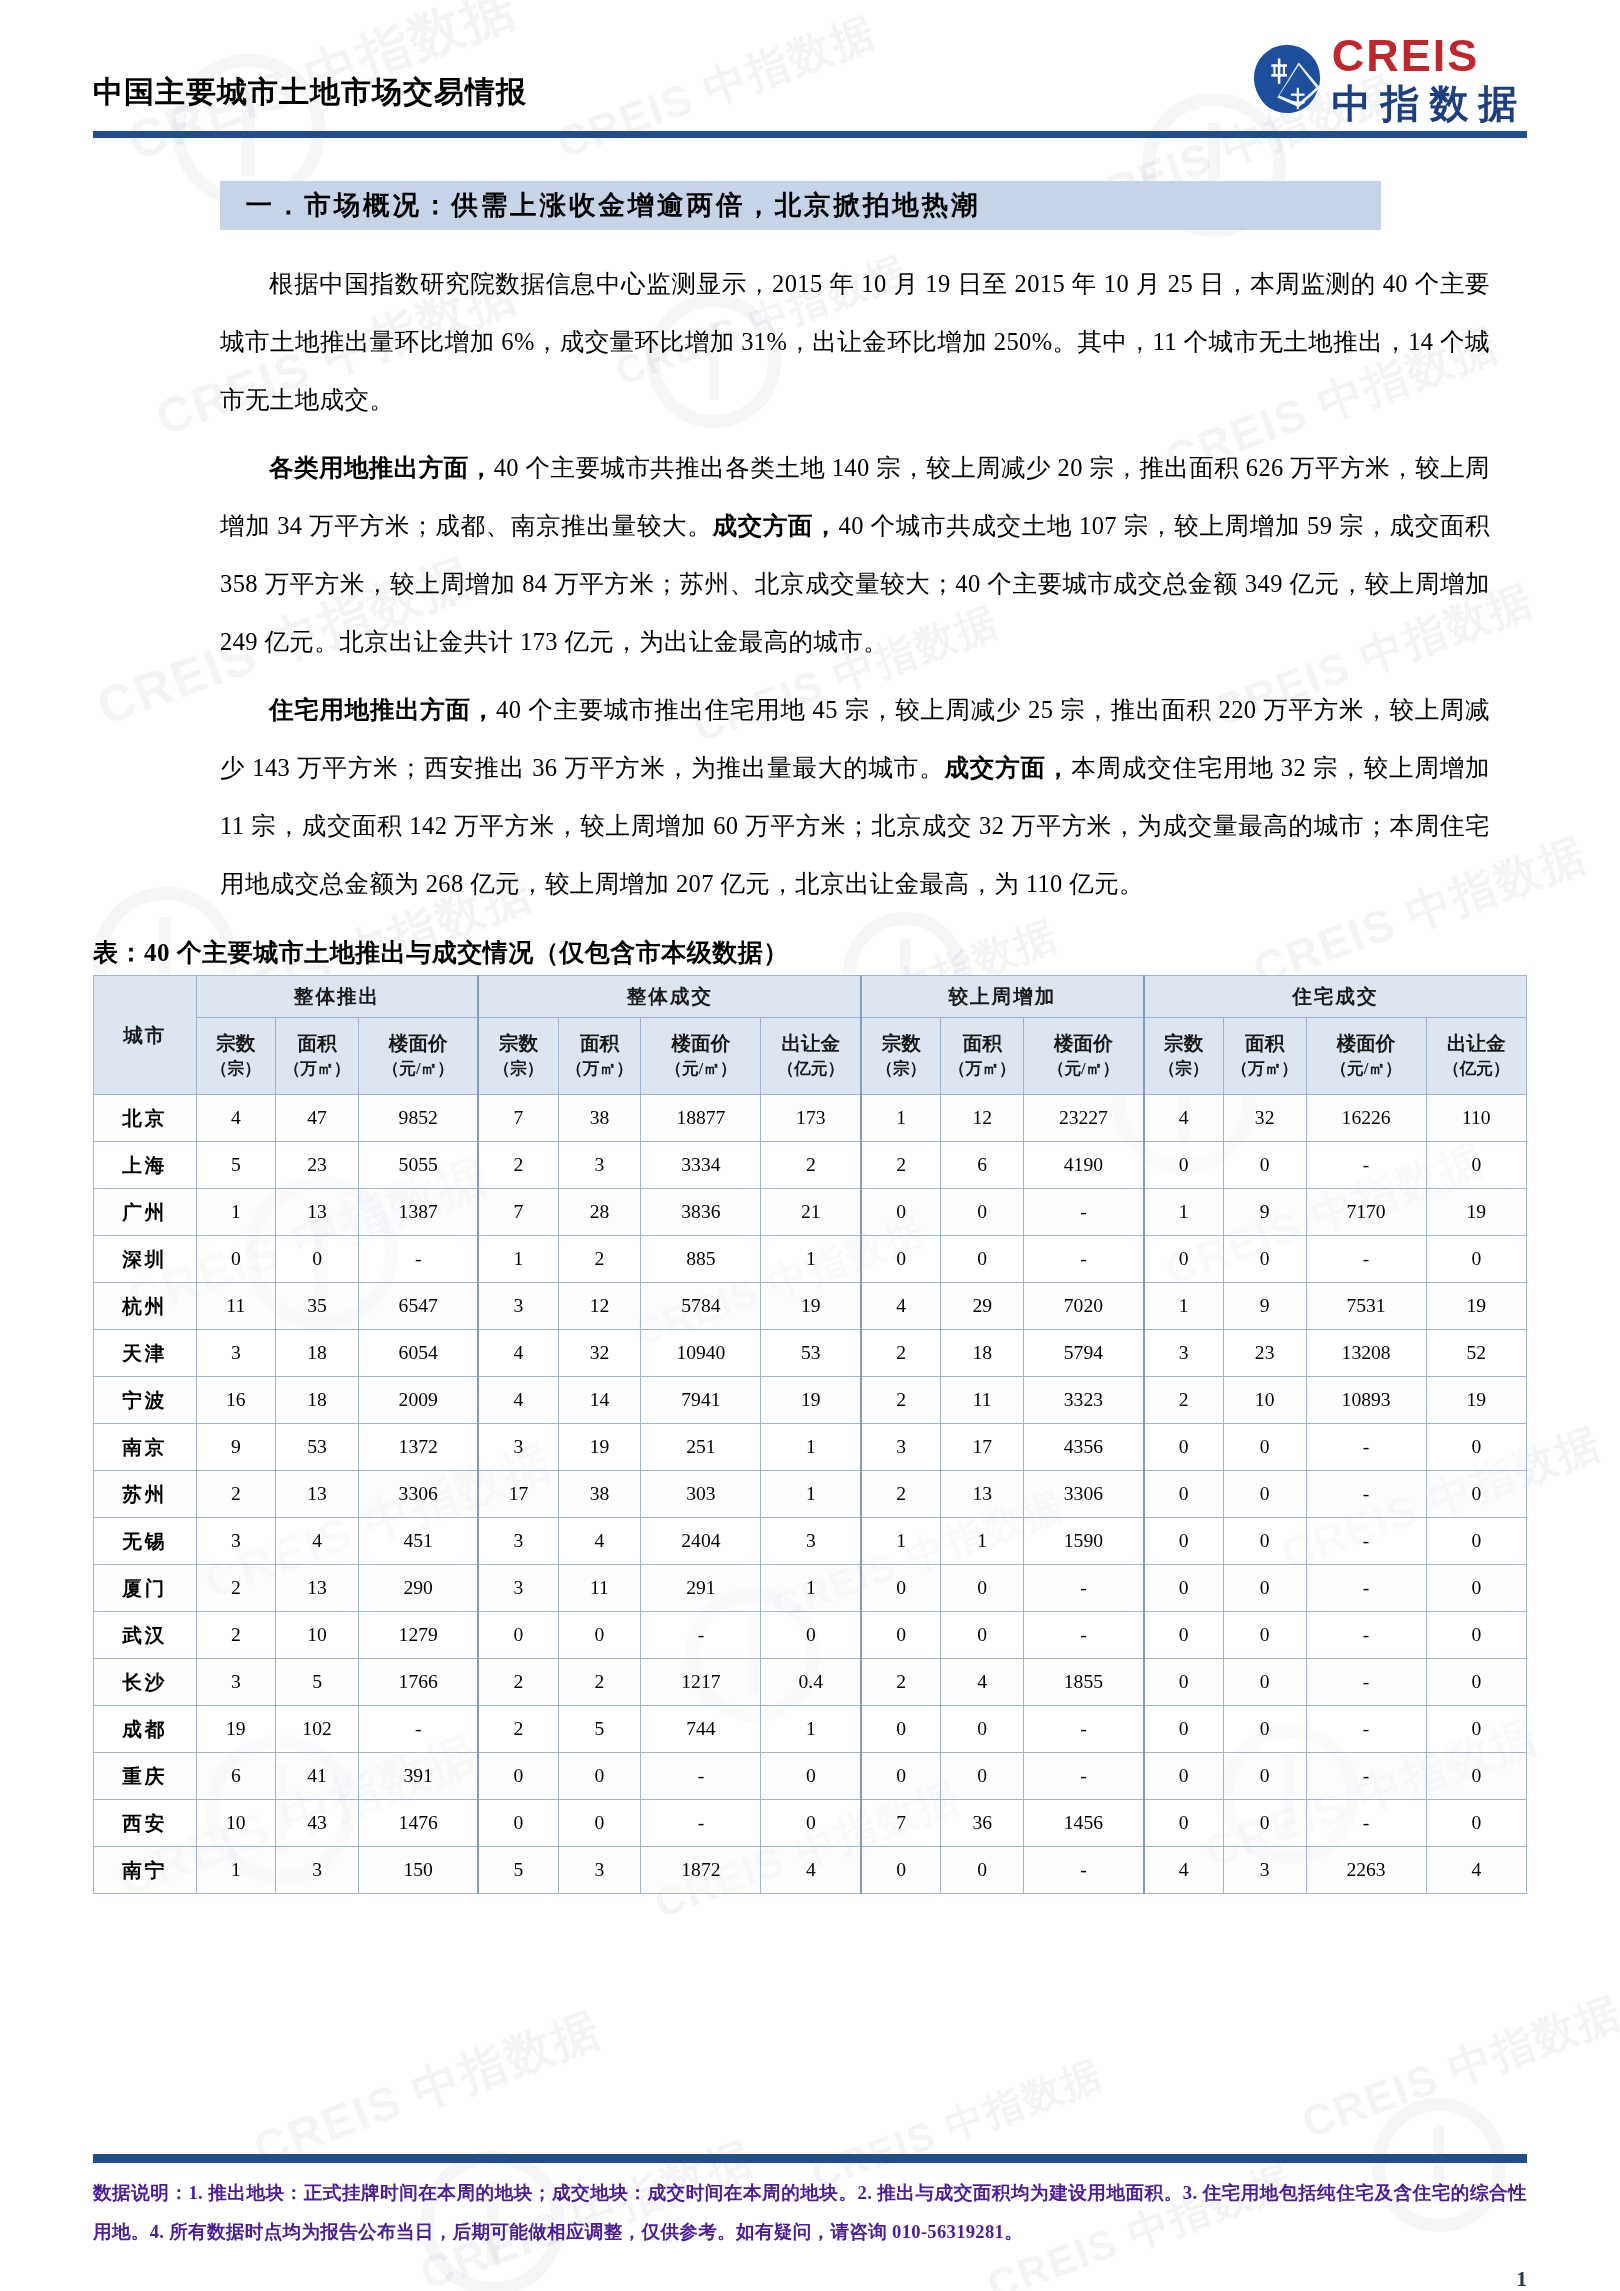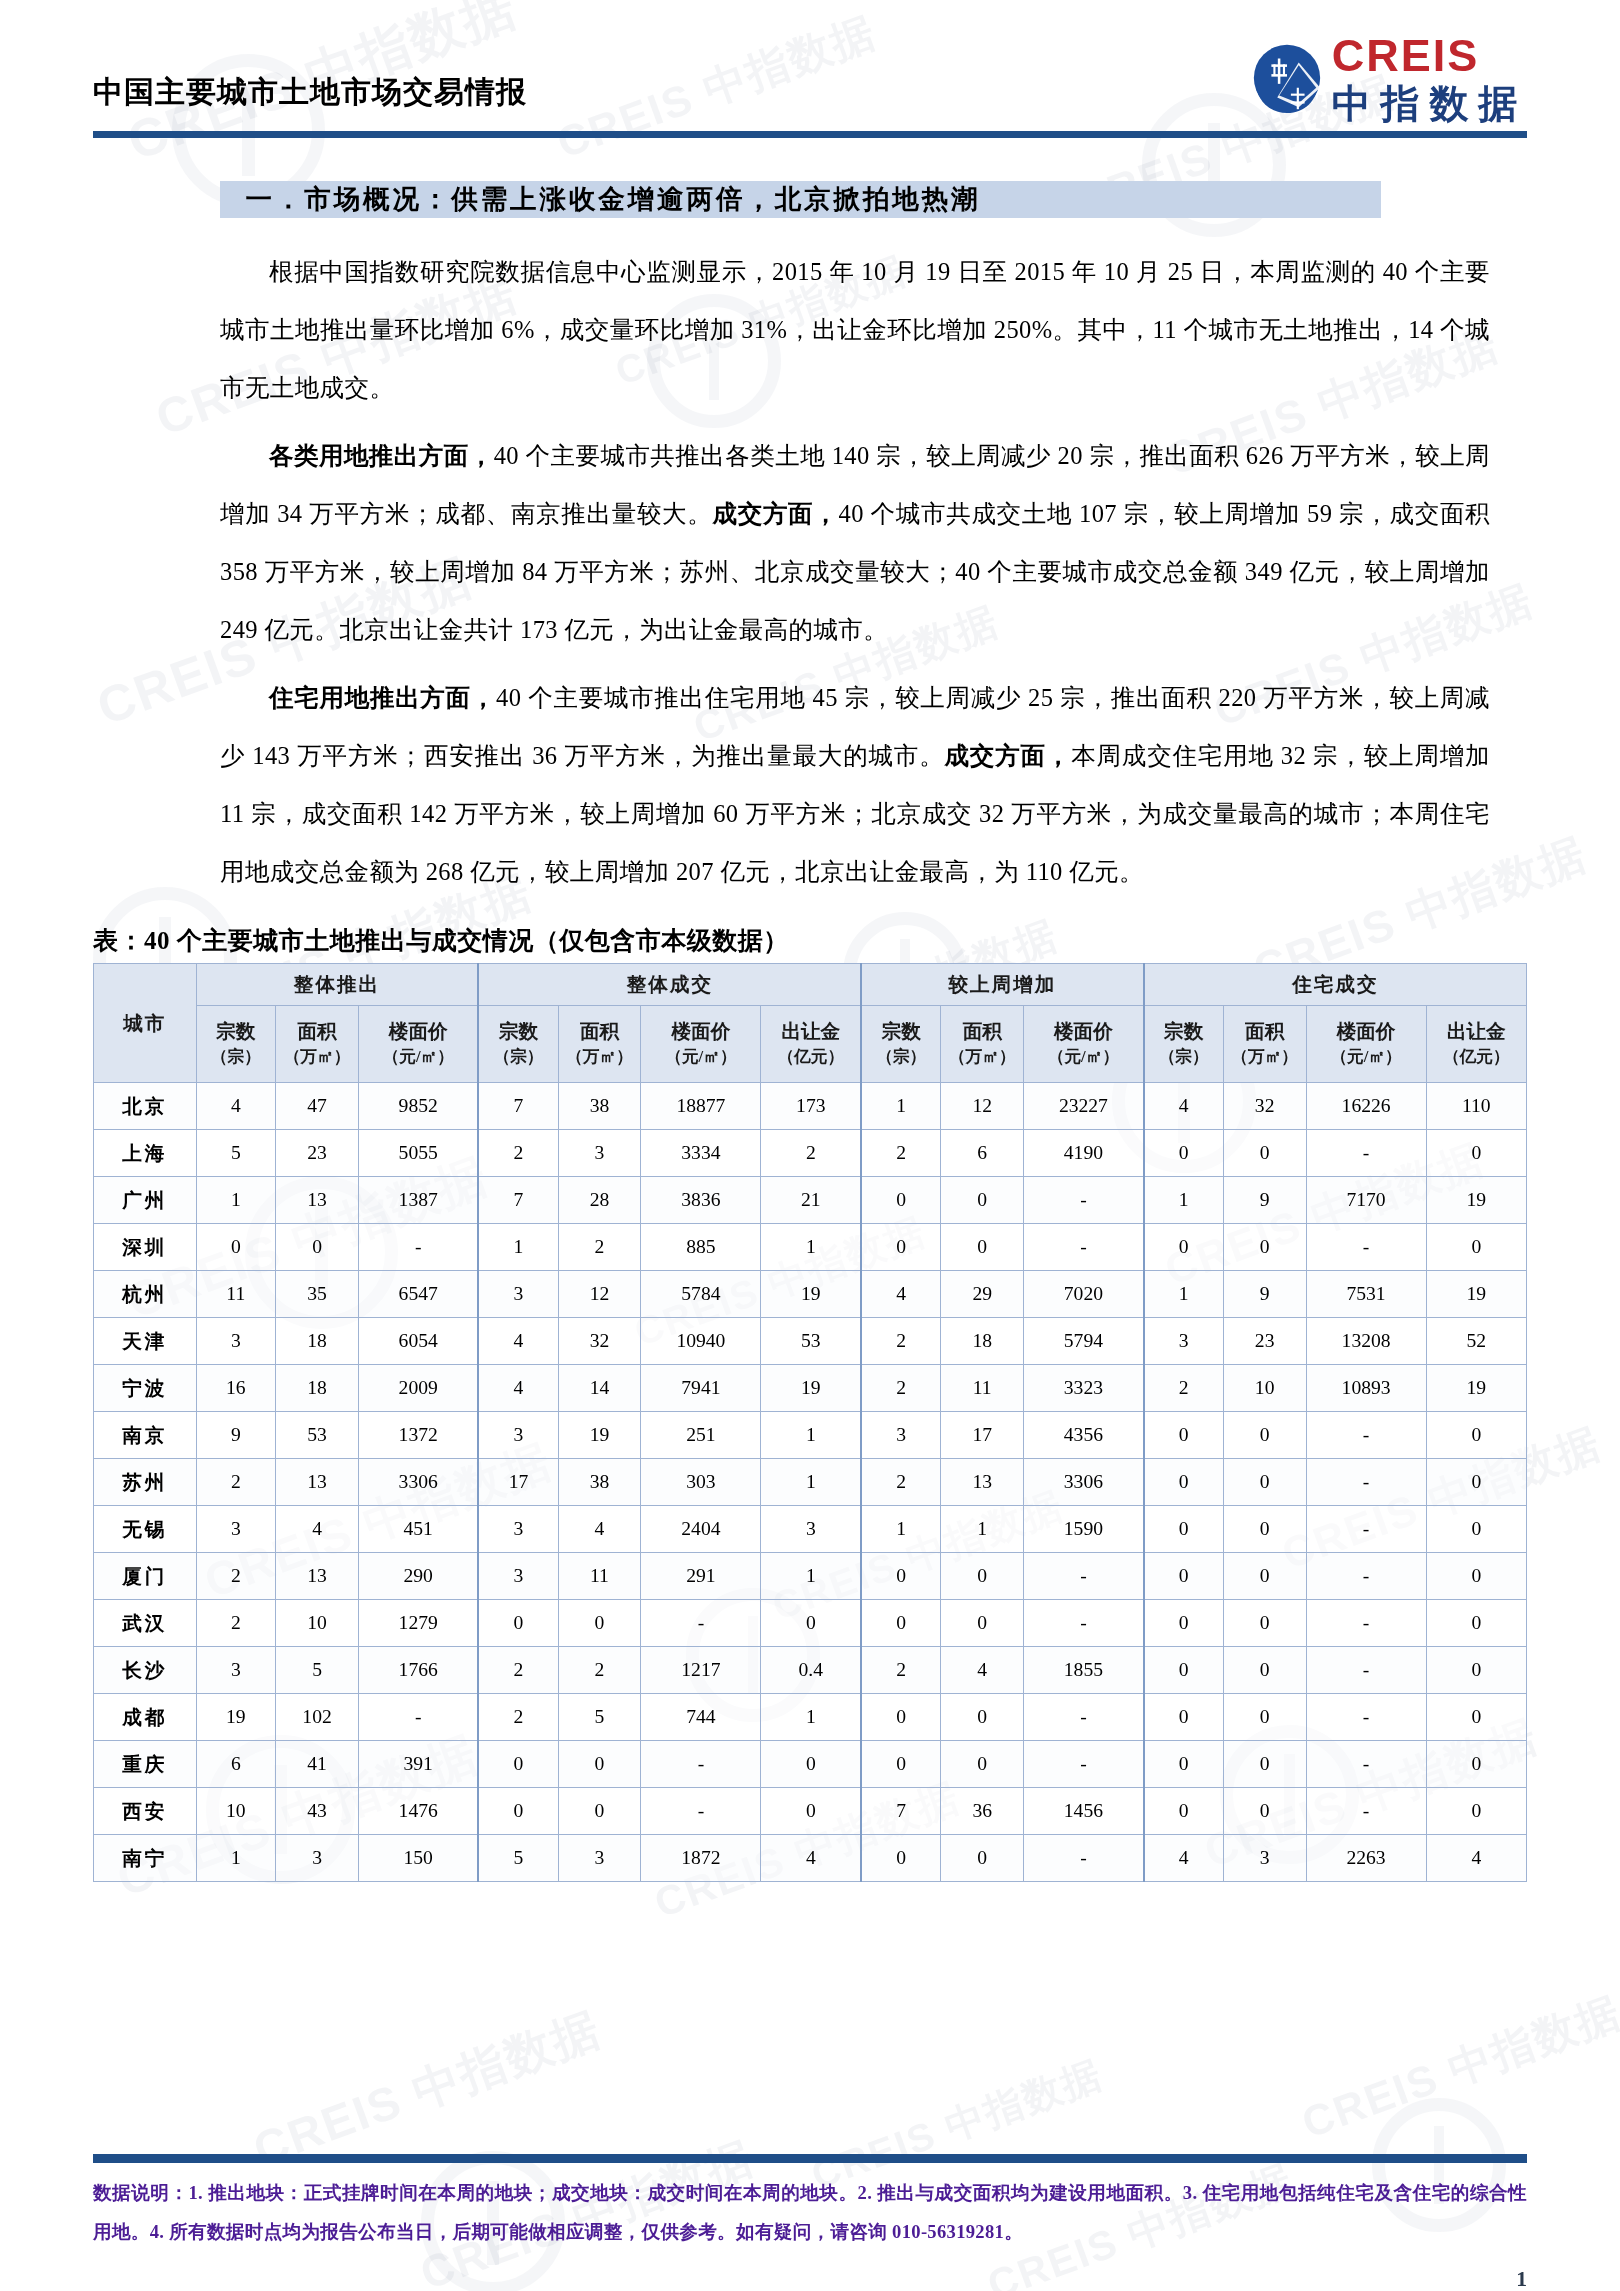--- a/index.html
+++ b/index.html
@@ -114,21 +114,21 @@
   .header-rule {
     height: 6.9px;
     background: #1f4e88;
     margin-top: 2px;
   }
 
   
   .section-banner {
     margin: 43px 0 0 127px;
     background: #c6d4e8;
-    height: 37px;
+    height: 49px;
     display: flex;
     align-items: center;
     padding-left: 25.5px;
     box-sizing: border-box;
     width: 1161px;
   }
   .section-banner-text {
     font-family: "Liberation Serif", "DejaVu Serif", serif;
     font-weight: 700;
     font-size: 26.5px;

